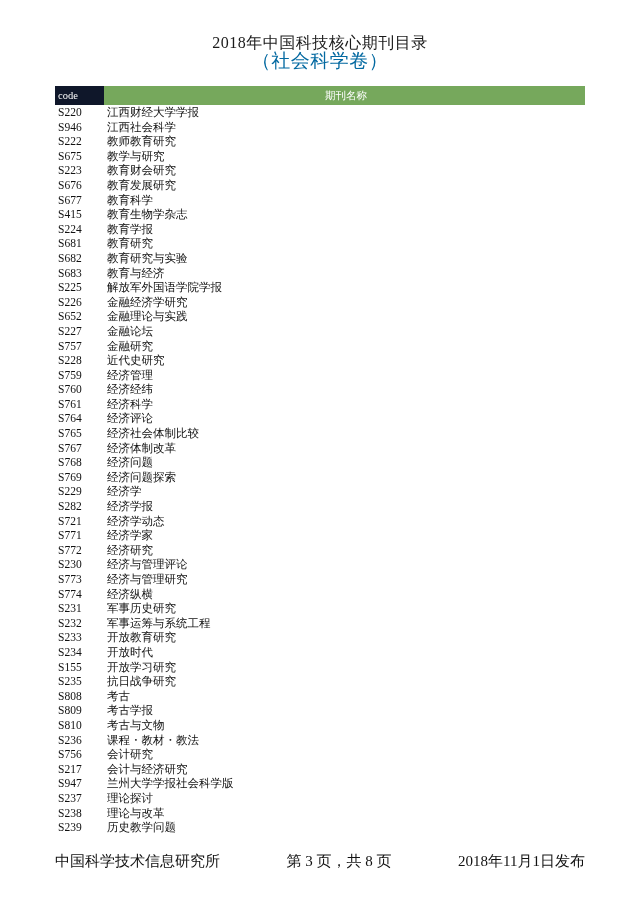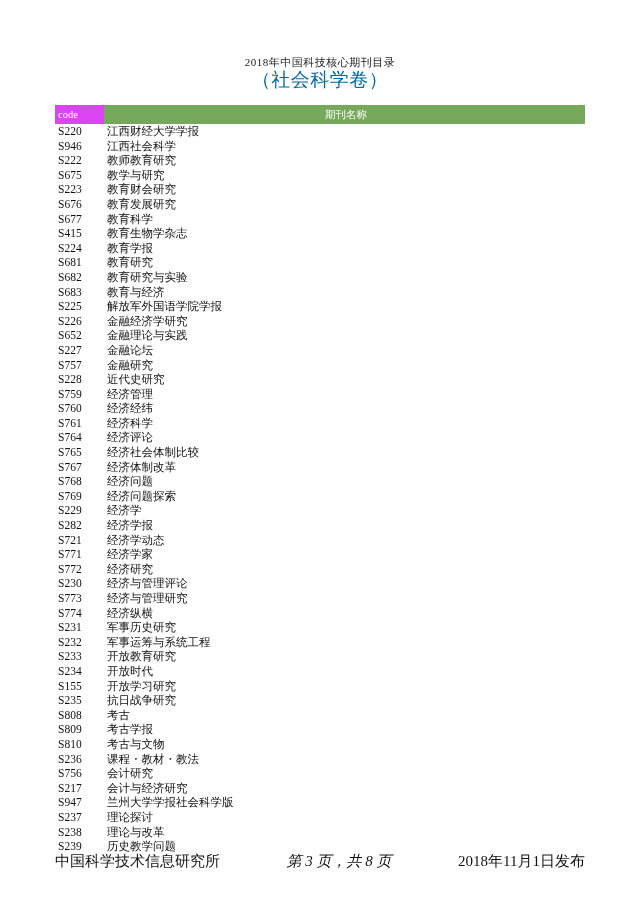--- a/index.html
+++ b/index.html
@@ -16,24 +16,24 @@
   }
   .page {
     position: relative;
     width: 640px;
     height: 907px;
     background: #ffffff;
     box-sizing: border-box;
   }
   .doc-title {
     text-align: center;
-    font-size: 11px;
+    font-size: 16px;
     line-height: 18px;
     color: #1a1a1a;
-    padding-top: 53px;
+    padding-top: 34px;
     letter-spacing: 0.5px;
   }
   .doc-subtitle {
     text-align: center;
     font-size: 19px;
     line-height: 18px;
     color: #0369a1;
     letter-spacing: 0.5px;
   }
   .table-wrap {
@@ -80,36 +80,36 @@
     padding-left: 55px;
     padding-right: 55px;
     box-sizing: border-box;
     display: flex;
     justify-content: space-between;
     align-items: center;
     font-size: 15px;
     color: #111111;
   }
   .footer .f-left { text-align: left; }
-  .footer .f-center { text-align: center; font-style: italic; }
+  .footer .f-center { text-align: center; }
   .footer .f-right { text-align: center; }
 </style>
 </head>
 <body>
 
 <div class="page">
 
   <div class="doc-title">2018年中国科技核心期刊目录</div>
   <div class="doc-subtitle">（社会科学卷）</div>
 
   <div class="table-wrap">
     <table class="journal-table">
       <thead>
         <tr>
-          <th class="col-code" style="background: #d946ef;">code</th>
+          <th class="col-code" style="background: #0f172a;">code</th>
           <th class="col-name" style="background: rgb(118, 168, 92); text-align: center;">期刊名称</th>
         </tr>
       </thead>
       <tbody id="journal-rows">
           <tr>
             <td class="col-code">S220</td>
             <td class="col-name">江西财经大学学报</td>
           </tr>
           <tr>
             <td class="col-code">S946</td>

